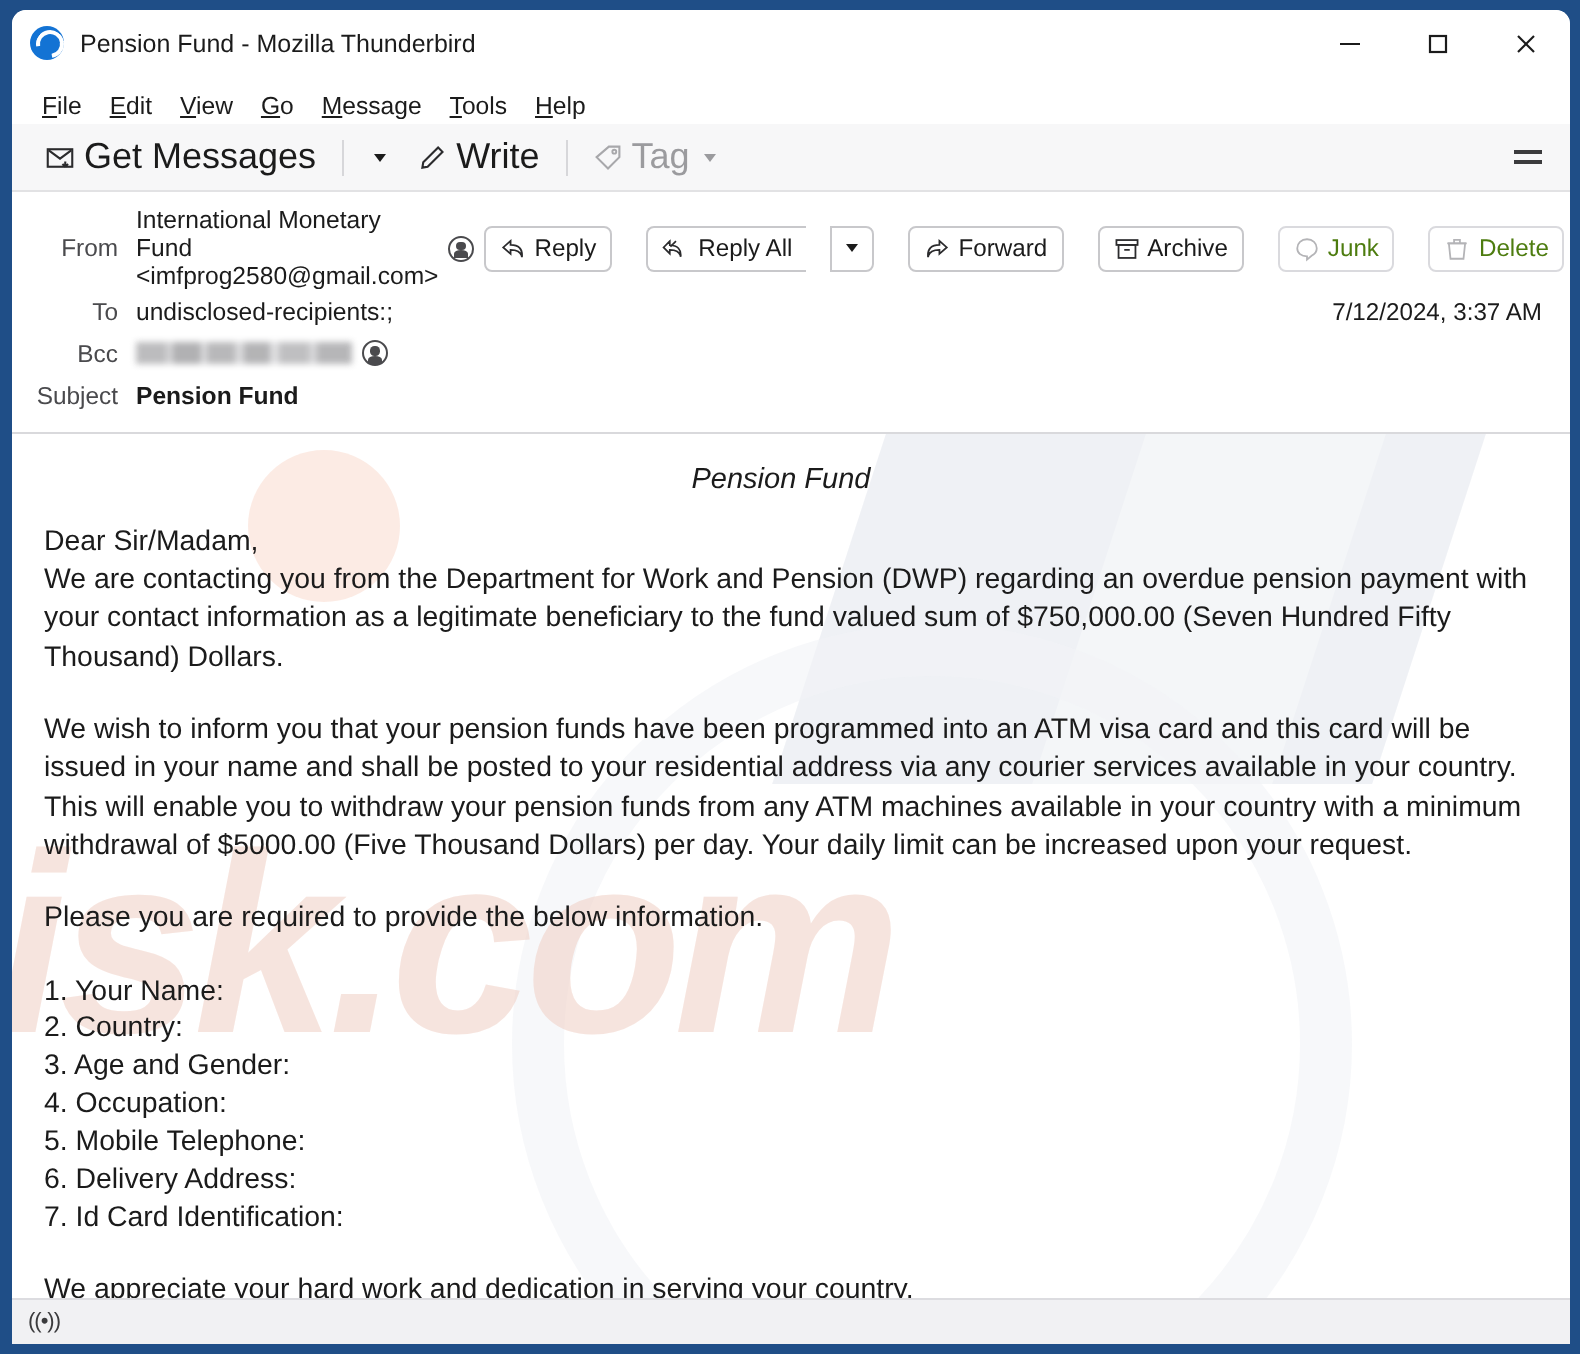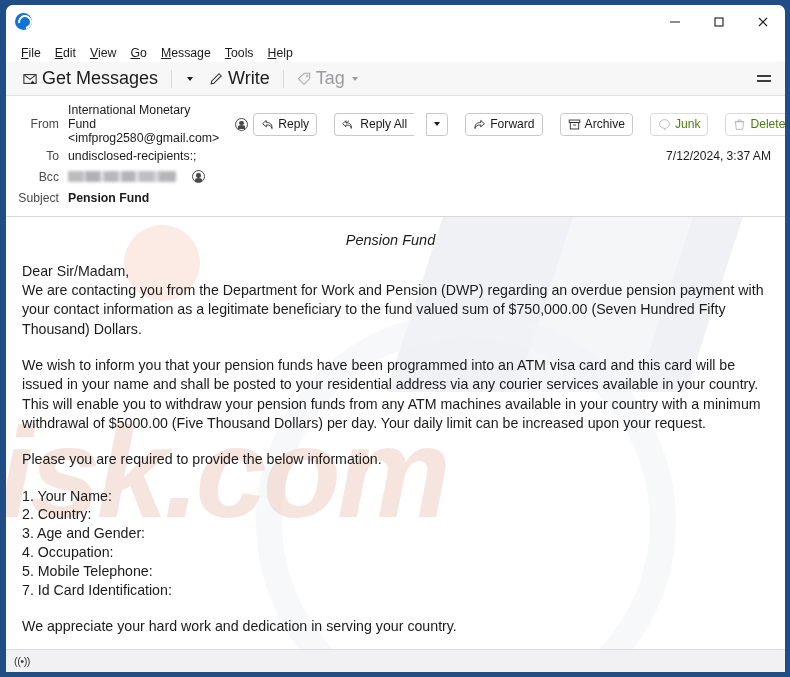--- a/index.html
+++ b/index.html
@@ -153,21 +153,21 @@
     min-height: 21px;
   }
   .hdr-label {
     width: 52px;
     text-align: right;
     padding-right: 9px;
     color: #4a4a4d;
     flex: 0 0 auto;
     font-size: 12.2px;
   }
-  .hdr-val { display: flex; align-items: center; gap: 16px; }
+  .hdr-val { display: flex; align-items: center; gap: 5px; }
   .hdr-val.bold { font-weight: bold; }
   .contact-icon {
     width: 13px; height: 13px;
     border-radius: 50%;
     border: 1.3px solid #4a4a4d;
     position: relative;
     flex: 0 0 auto;
   }
   .contact-icon::after {
     content: "";
@@ -321,20 +321,21 @@
   }
 </style>
 </head>
 <body>
 
 <div id="window">
 <div id="window-inner">
 
   <div id="titlebar">
     <div id="tb-logo"></div>
+    <div id="title-text">Pension Fund - Mozilla Thunderbird</div>
     <div id="win-controls">
       <div class="wc">
         <svg width="12" height="12" viewBox="0 0 12 12">
               <line x1="1" y1="6" x2="11" y2="6" stroke="#1b1b1b" stroke-width="1.1"></line>
             </svg>
       </div>
       <div class="wc">
         <svg width="12" height="12" viewBox="0 0 12 12">
               <rect x="2" y="2" width="8" height="8" fill="none" stroke="#1b1b1b" stroke-width="1.1"></rect>
             </svg>
@@ -511,20 +512,21 @@
       <p>We are contacting you from the  Department for Work and Pension (DWP) regarding an overdue pension payment with your contact information as a legitimate beneficiary to the fund valued sum of $750,000.00 (Seven Hundred Fifty Thousand) Dollars.</p>
       <p>We wish to inform you that your pension  funds have  been programmed into an ATM visa card and this card will be issued in your name and shall be posted to your residential address via any courier services available in your country. This will enable you to withdraw your pension funds from any ATM machines available in your country with a minimum withdrawal of $5000.00 (Five Thousand Dollars) per day. Your daily limit can be increased upon your request.</p>
       <p>Please you are required to provide the below information.</p>
 
       <div class="list-block">
         <div>1. Your Name:</div>
         <div>2. Country:</div>
         <div>3. Age and Gender:</div>
         <div>4. Occupation:</div>
         <div>5. Mobile Telephone:</div>
+        <div>6. Delivery Address:</div>
         <div>7. Id Card Identification:</div>
       </div>
 
       <p>We appreciate your hard work and dedication in serving your country.</p>
 
     </div>
   </div>
 
   <div id="statusbar">
     <span id="status-icon">((•))</span>

